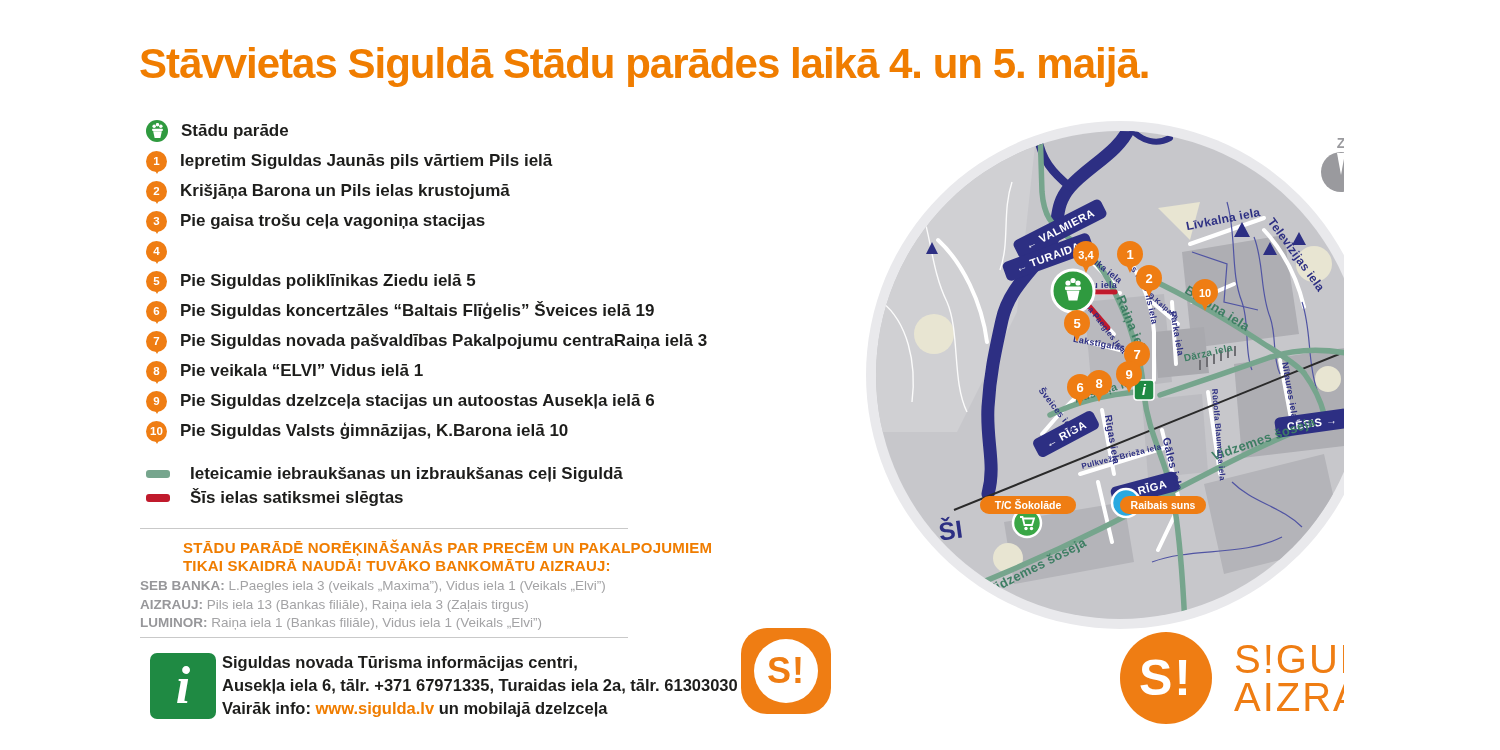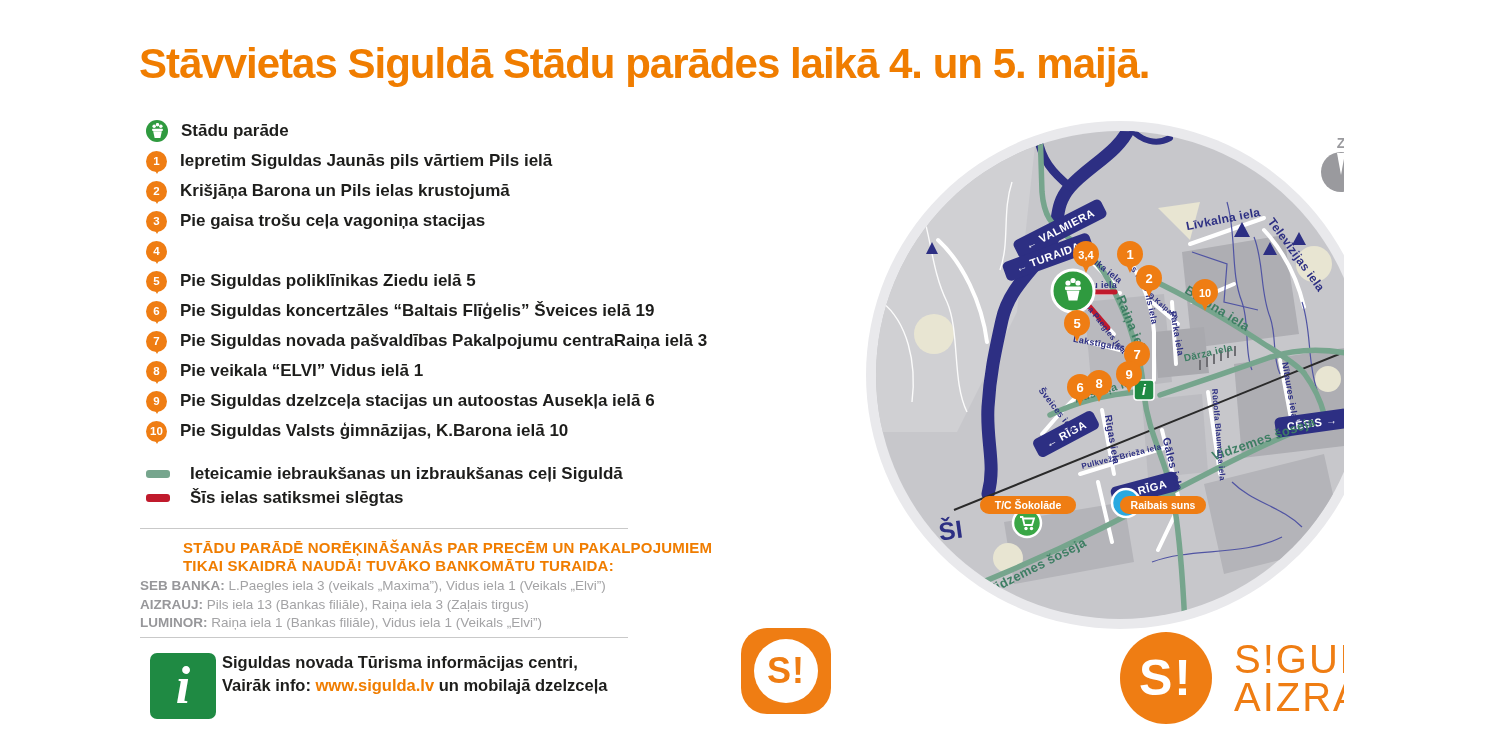--- a/index.html
+++ b/index.html
@@ -125,36 +125,37 @@
       <div class="rrow">
         <span class="swatch" style="background: rgb(192, 26, 44);"></span>
         <span class="ltext">Šīs ielas satiksmei slēgtas</span>
       </div>
     </div>
 
   <div class="hr" style="top:528px"></div>
 
   <div class="pay">
     <div>STĀDU PARĀDĒ NORĒĶINĀŠANĀS PAR PRECĒM UN PAKALPOJUMIEM</div>
-    <div>TIKAI SKAIDRĀ NAUDĀ! TUVĀKO BANKOMĀTU TURAIDA:</div>
+    <div>TIKAI SKAIDRĀ NAUDĀ! TUVĀKO BANKOMĀTU AIZRAUJ:</div>
   </div>
 
   <div class="banks" id="bank-list">
       <div><b>SEB BANKA:</b> L.Paegles iela 3 (veikals „Maxima”), Vidus iela 1 (Veikals „Elvi”)</div>
       <div><b>AIZRAUJ:</b> Pils iela 13 (Bankas filiāle), Raiņa iela 3 (Zaļais tirgus)</div>
       <div><b>LUMINOR:</b> Raiņa iela 1 (Bankas filiāle), Vidus iela 1 (Veikals „Elvi”)</div>
     </div>
 
   <div class="hr" style="top:637px"></div>
 
   <div class="infoicon">
     <span>i</span>
   </div>
   <div class="infotext">
     <div>Siguldas novada Tūrisma informācijas centri,</div>
+    <div>Ausekļa iela 6, tālr. +371 67971335, Turaidas iela 2a, tālr. 61303030</div>
     <div><span>Vairāk info: </span><a href="#">www.sigulda.lv</a><span> un mobilajā dzelzceļa</span></div>
   </div>
 
   <div class="squircle">
     <span class="disc">S!</span>
   </div>
 
   <div class="brand">
     <span class="bdisc">S!</span>
     <span class="bword">

